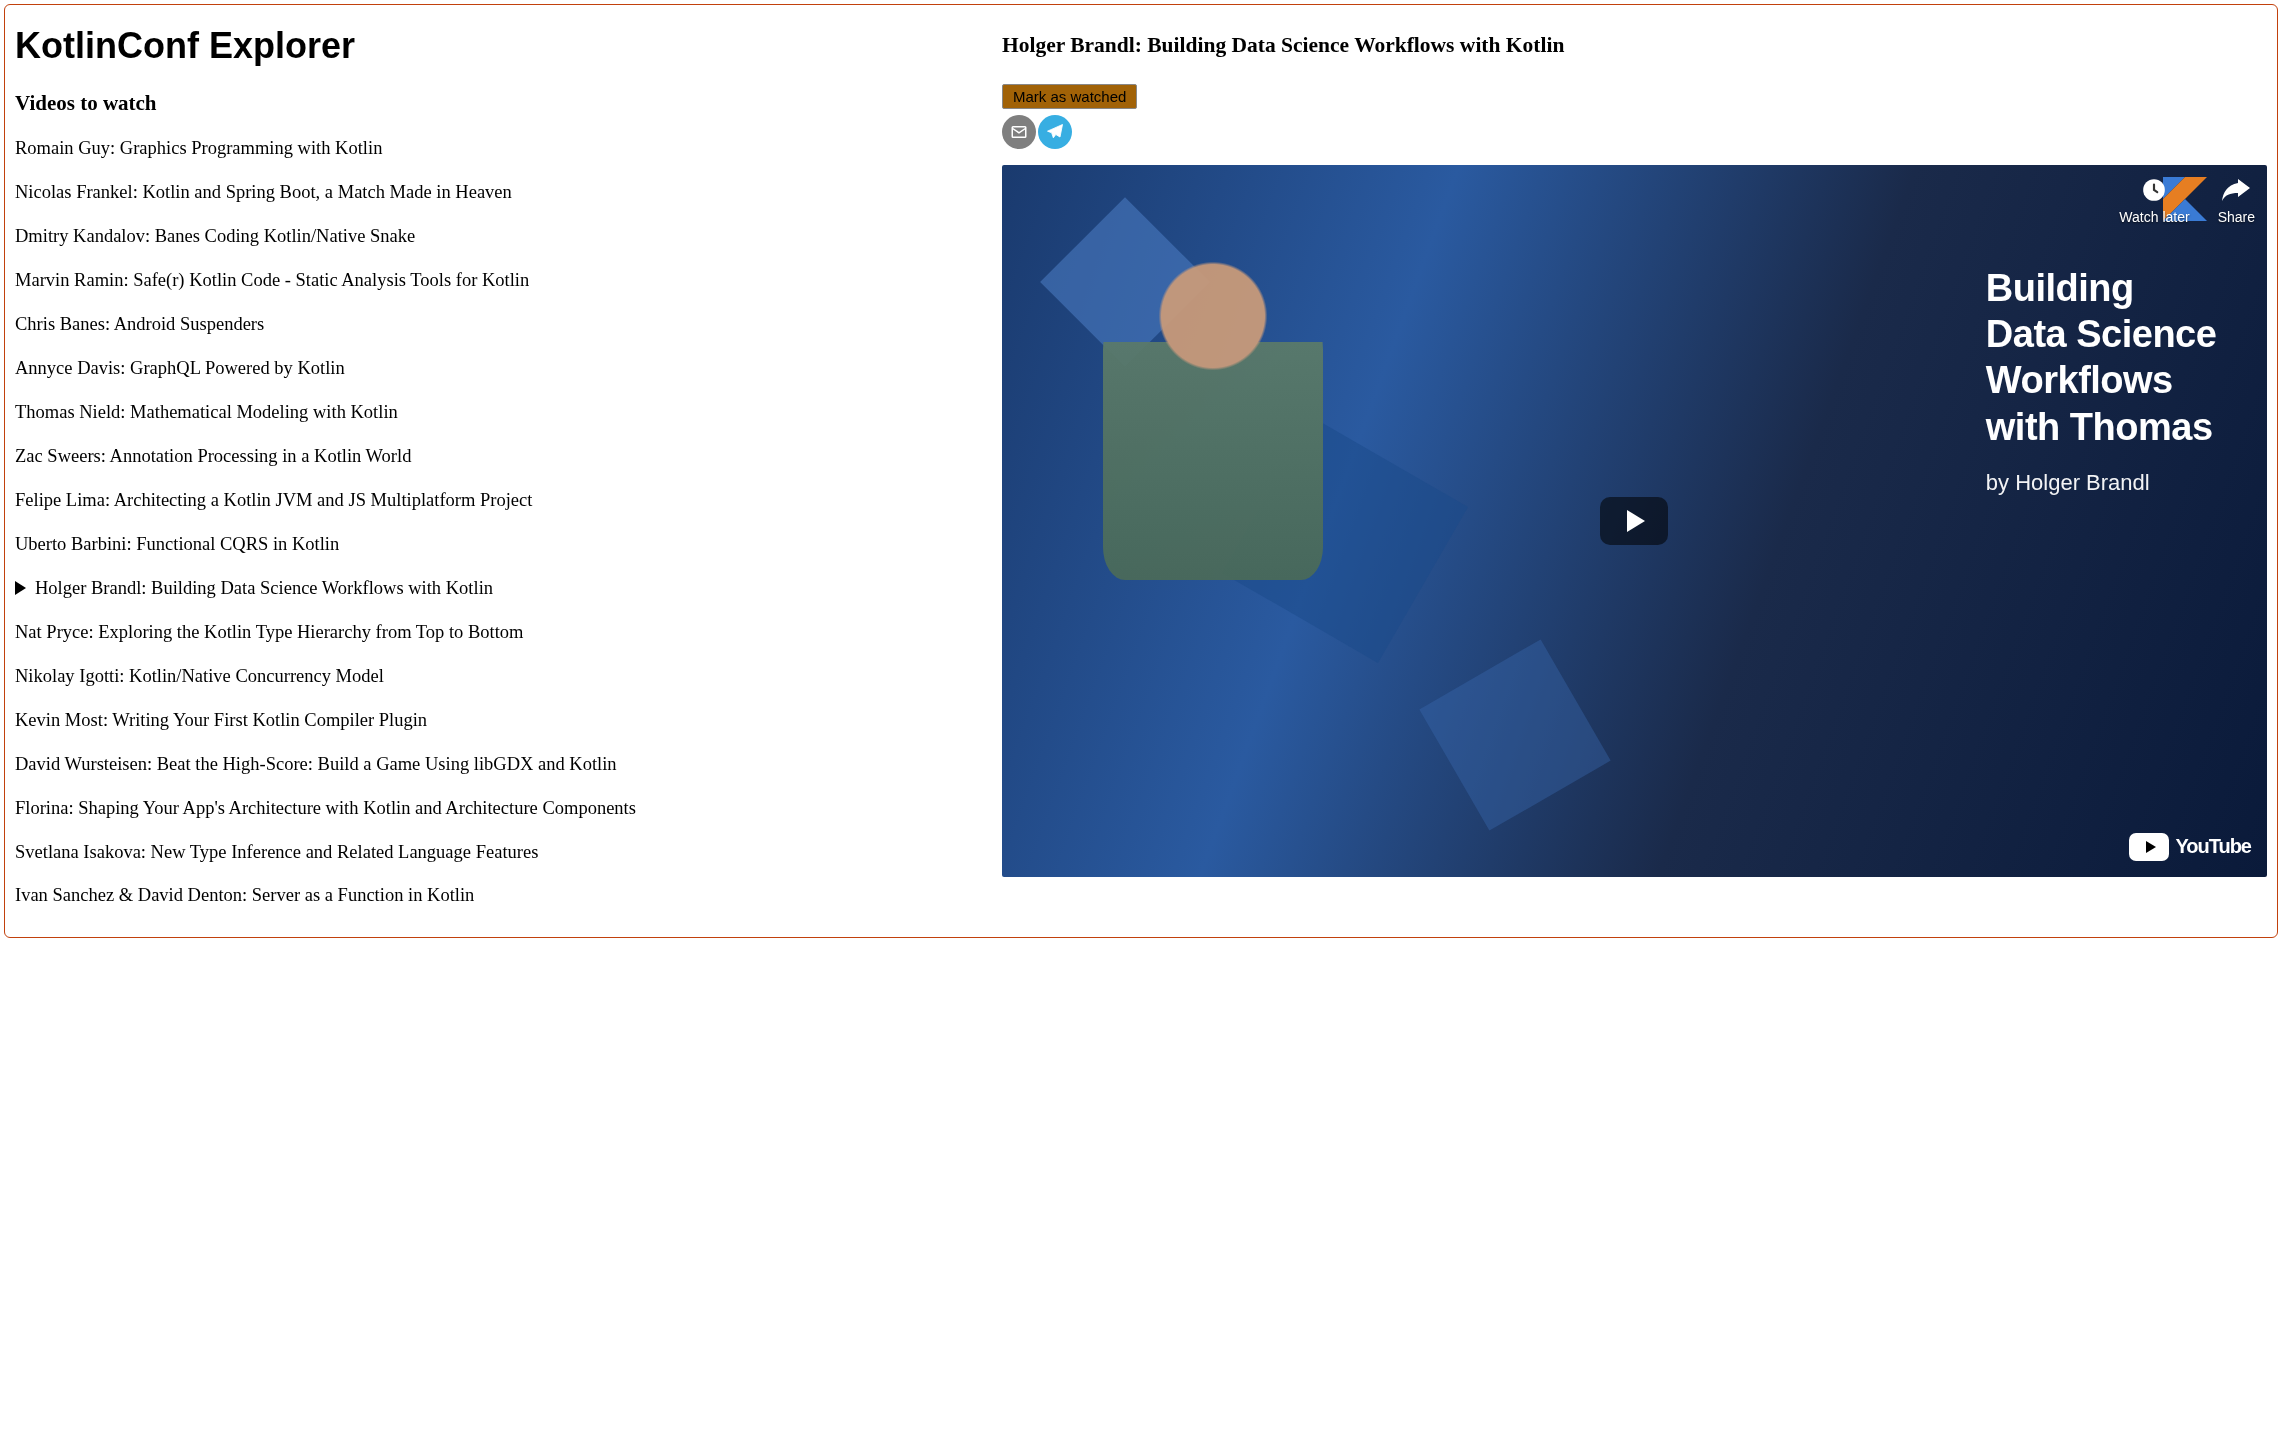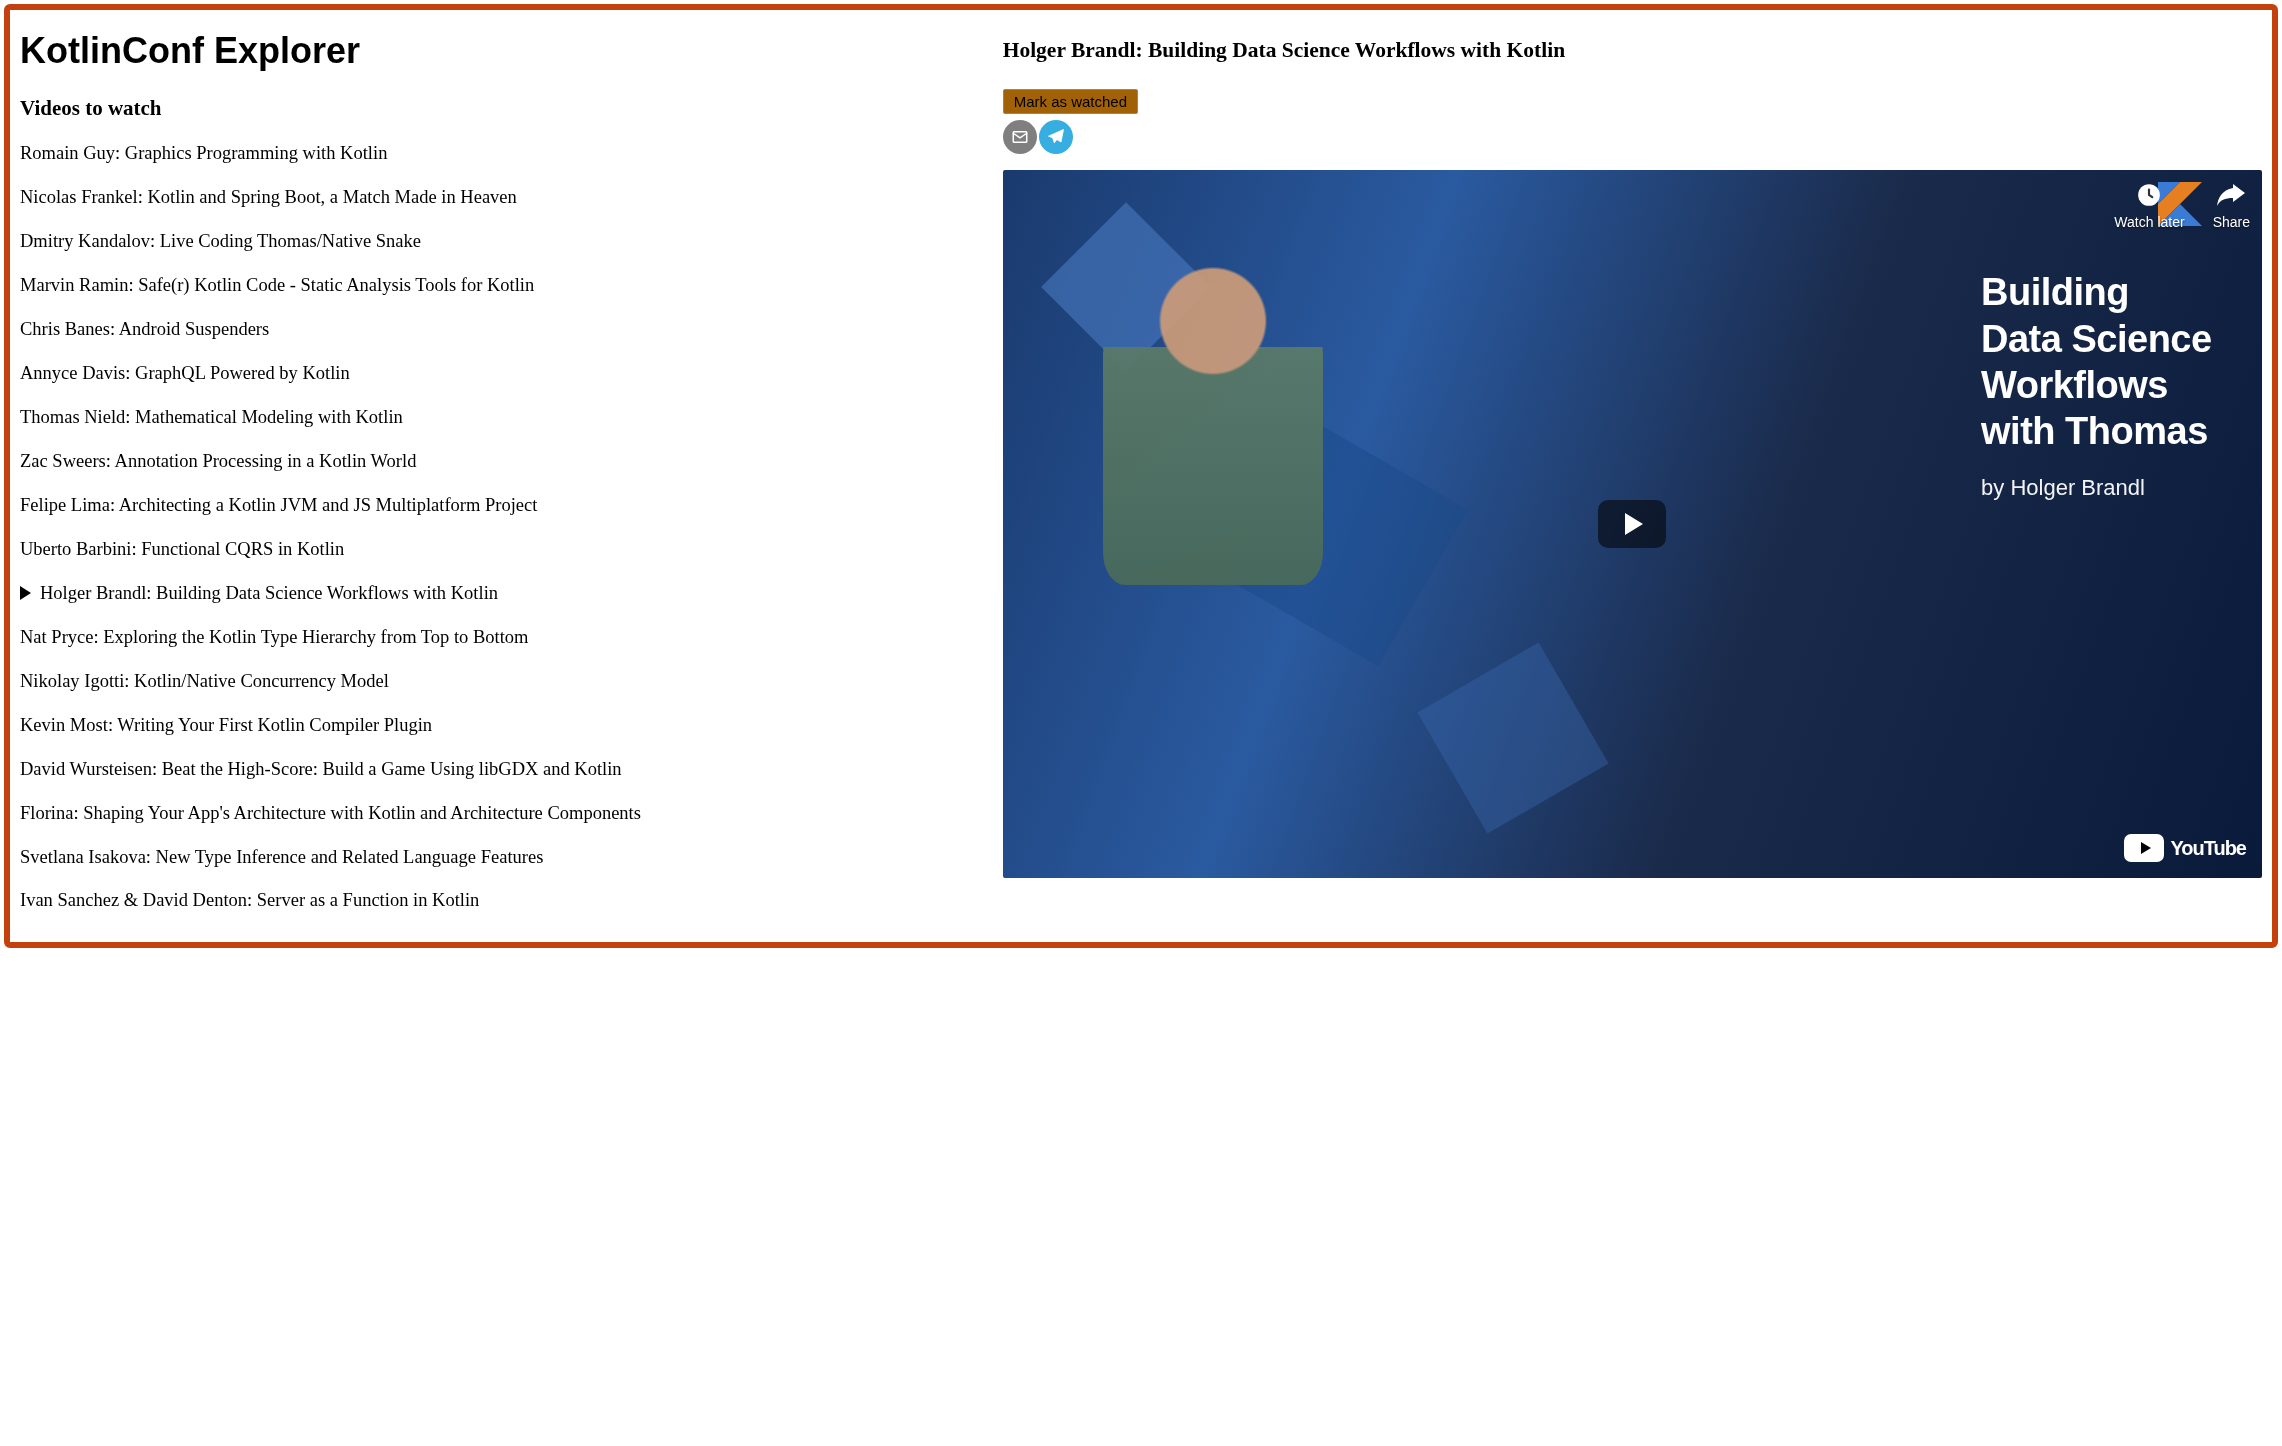--- a/index.html
+++ b/index.html
@@ -6,21 +6,21 @@
       margin: 0;
       padding: 0;
       box-sizing: border-box;
     }
     body {
       font-family: Georgia, 'Times New Roman', Times, serif;
       background: #fff;
       padding: 0;
     }
     .container {
-      border: 6px solid #c2410c;
+      border: 1px solid #c2410c;
       border-radius: 6px;
       margin: 4px;
       display: flex;
       min-height: 860px;
     }
     .left-panel {
       width: 43%;
       padding: 10px 0 10px 10px;
     }
     .right-panel {
@@ -242,21 +242,21 @@
 <body>
 
 <div class="container">
 
   <div class="left-panel">
     <h1 class="app-title">KotlinConf Explorer</h1>
     <h3 class="section-heading">Videos to watch</h3>
     <ul class="video-list" id="video-list">
         <li class="video-item"><span>Romain Guy: Graphics Programming with Kotlin</span></li>
         <li class="video-item"><span>Nicolas Frankel: Kotlin and Spring Boot, a Match Made in Heaven</span></li>
-        <li class="video-item"><span>Dmitry Kandalov: Live Coding Thomas/Native Snake</span></li>
+        <li class="video-item"><span>Dmitry Kandalov: Banes Coding Kotlin/Native Snake</span></li>
         <li class="video-item"><span>Marvin Ramin: Safe(r) Kotlin Code - Static Analysis Tools for Kotlin</span></li>
         <li class="video-item"><span>Chris Banes: Android Suspenders</span></li>
         <li class="video-item"><span>Annyce Davis: GraphQL Powered by Kotlin</span></li>
         <li class="video-item"><span>Thomas Nield: Mathematical Modeling with Kotlin</span></li>
         <li class="video-item"><span>Zac Sweers: Annotation Processing in a Kotlin World</span></li>
         <li class="video-item"><span>Felipe Lima: Architecting a Kotlin JVM and JS Multiplatform Project</span></li>
         <li class="video-item"><span>Uberto Barbini: Functional CQRS in Kotlin</span></li>
         <li class="video-item"><span class="play-marker"></span><span>Holger Brandl: Building Data Science Workflows with Kotlin</span></li>
         <li class="video-item"><span>Nat Pryce: Exploring the Kotlin Type Hierarchy from Top to Bottom</span></li>
         <li class="video-item"><span>Nikolay Igotti: Kotlin/Native Concurrency Model</span></li>

